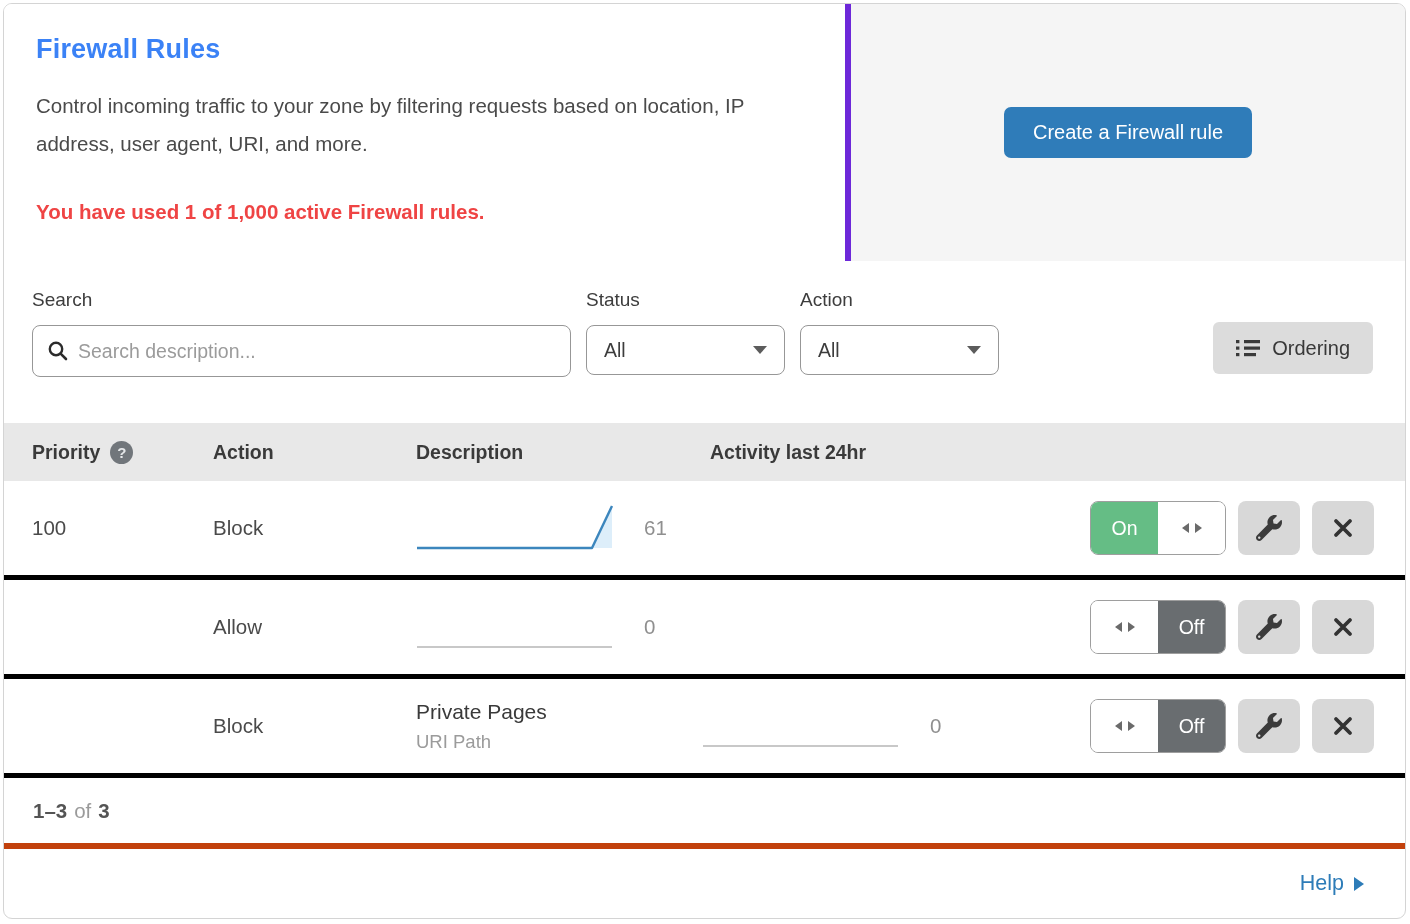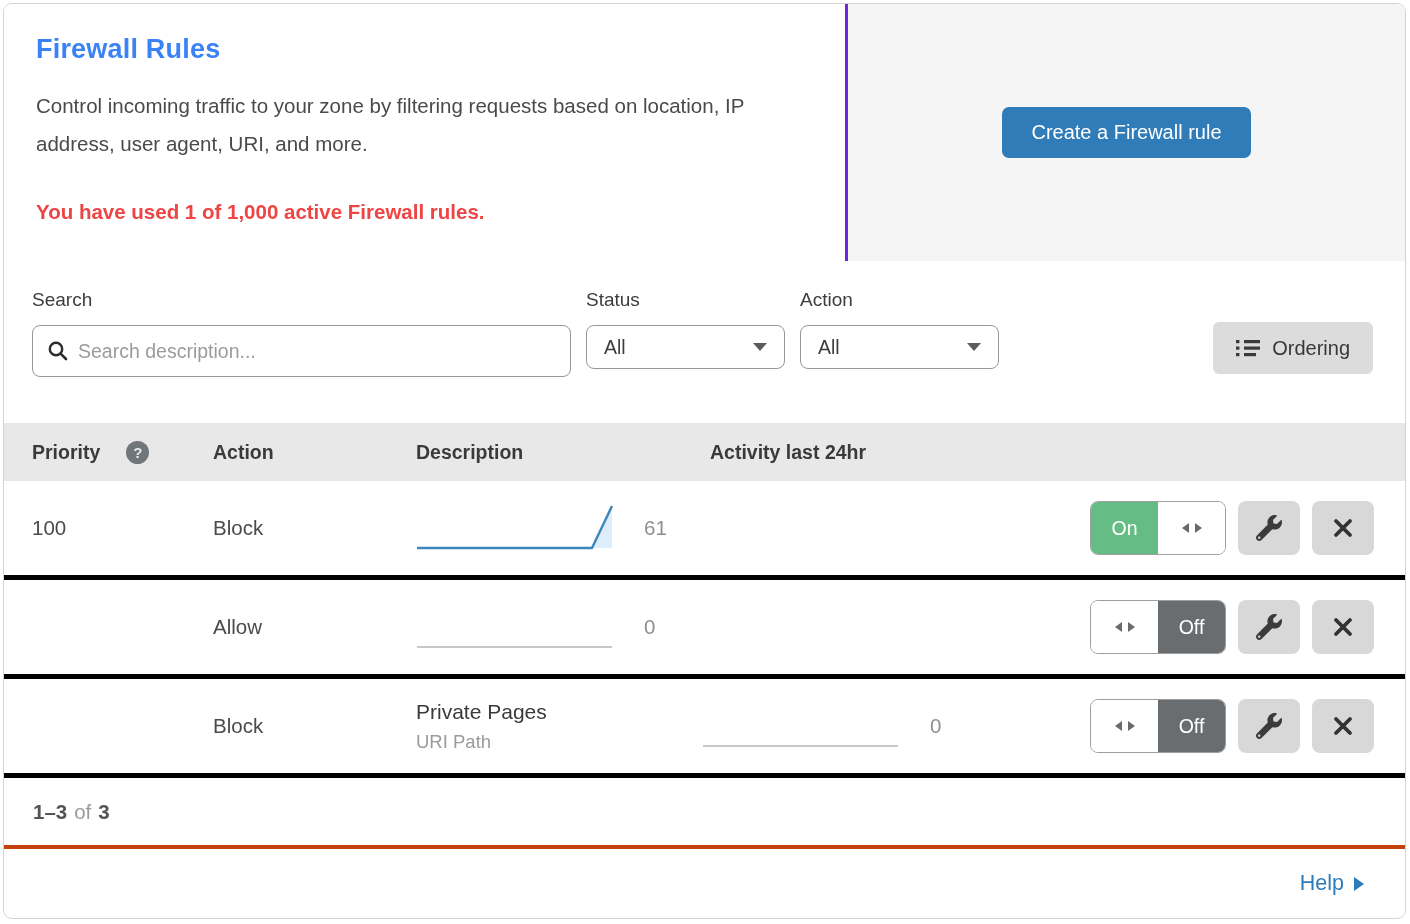--- a/index.html
+++ b/index.html
@@ -11,56 +11,56 @@
     background: #fff; border: 1px solid #d4d4d4; border-radius: 9px;
     overflow: hidden; display: flex; flex-direction: column;
   }
 
   
   .header { display: flex; height: 257px; flex: 0 0 auto; }
   .header-left { flex: 0 0 841px; padding: 30px 32px 0 32px; background: #fff; }
   .page-title { font-size: 27px; font-weight: 700; color: #3b82f6; letter-spacing: .2px; }
   .page-desc { margin-top: 22px; font-size: 20.5px; line-height: 38px; color: #4a4a4a; max-width: 772px; }
   .page-usage { margin-top: 37px; font-size: 20.5px; font-weight: 700; color: #ef4444; }
-  .header-right { flex: 1; background: #f5f5f5; border-left: 3px solid #6d28d9;
+  .header-right { flex: 1; background: #f5f5f5; border-left: 6px solid #6d28d9;
     display: flex; align-items: center; justify-content: center; }
   .create-btn {
     background: #2f7cb9; color: #fff; border: none; border-radius: 7px;
     font-family: "Liberation Sans", sans-serif;
     font-size: 20px; padding: 14px 29px; cursor: pointer;
   }
 
   
   .filters { height: 162px; border-bottom: 0; padding: 28px 32px 0 28px;
     display: flex; align-items: flex-start; }
   .filter { display: flex; flex-direction: column; }
   .filter-label { font-size: 19px; color: #3d3d3d; margin-bottom: 14px; }
   .search-filter { width: 539px; }
   .search-box { height: 52px; border: 1px solid #979797; border-radius: 8px;
     display: flex; align-items: center; padding: 16px 14px; background: #fff; }
   .search-box svg { flex: 0 0 auto; margin-right: 9px; }
   .search-input { border: none; outline: none; flex: 1; font-size: 19.5px;
     font-family: "Liberation Sans", sans-serif; color: #3d3d3d; background: transparent; }
   .search-input::placeholder { color: #9b9b9b; }
   .sel-filter { margin-left: 15px; width: 199px; }
-  .select { height: 44px; border: 1px solid #979797; border-radius: 8px; background: #fff;
+  .select { height: 50px; border: 1px solid #979797; border-radius: 8px; background: #fff;
     display: flex; align-items: center; justify-content: space-between;
     padding: 12px 17px; font-size: 19.5px; color: #3d3d3d; cursor: pointer; }
   .sel-arrow { width: 0; height: 0; border-left: 7px solid transparent;
     border-right: 7px solid transparent; border-top: 8px solid #5c5c5c; }
   .filters-spacer { flex: 1; }
   .ordering-btn { margin-top: 33px; height: 52px; background: #dcdcdc; border: none;
     border-radius: 6px; display: flex; align-items: center; gap: 12px;
     padding: 0 23px; font-size: 20px; color: #383838; cursor: pointer;
     font-family: "Liberation Sans", sans-serif; }
 
   
   .thead { height: 58px; background: #e8e8e8; display: flex; align-items: center;
     font-size: 19.5px; font-weight: 700; color: #3a3a3a; flex: 0 0 auto; }
-  .c-priority { width: 180px; padding-left: 28px; display: flex; align-items: center; gap: 26px; }
+  .c-priority { width: 180px; padding-left: 28px; display: flex; align-items: center; gap: 10px; }
   .c-action   { width: 204px; padding-left: 29px; }
   .c-desc     { width: 286px; padding-left: 28px; }
   .c-activity { padding-left: 36px; }
   .q-badge { width: 23px; height: 23px; border-radius: 50%; background: #71767b;
     color: #e6e8ea; font-size: 15px; font-weight: 700; display: inline-flex;
     align-items: center; justify-content: center; cursor: pointer; }
 
   .row { height: 99px; display: flex; align-items: center;
     border-bottom: 5px solid #000000; flex: 0 0 auto; }
   .cell-priority { width: 180px; padding-left: 28px; font-size: 20.5px; color: #4a4a4a; }
@@ -85,21 +85,21 @@
     border-bottom: 5.5px solid transparent; border-right: 7.5px solid #6a6a6a; }
   .tri-r { width: 0; height: 0; border-top: 5.5px solid transparent;
     border-bottom: 5.5px solid transparent; border-left: 7.5px solid #6a6a6a; }
 
   .icon-btn { width: 62px; height: 54px; background: #d8d8d8; border: none;
     border-radius: 8px; display: flex; align-items: center; justify-content: center;
     cursor: pointer; }
 
   
   .pagination { height: 71px; display: flex; align-items: center; padding-left: 29px;
-    border-bottom: 4px solid #c2410c; font-size: 20.5px; flex: 0 0 auto; }
+    border-bottom: 6px solid #c2410c; font-size: 20.5px; flex: 0 0 auto; }
   .pg-strong { font-weight: 700; color: #545454; }
   .pg-of { color: #9a9a9a; margin: 0 7px; }
   .help-row { flex: 1; display: flex; align-items: center; justify-content: flex-end;
     padding-right: 41px; }
   .help-link { display: flex; align-items: center; gap: 10px; color: #2d7cb8;
     font-size: 21.5px; cursor: pointer; text-decoration: none; }
   .help-tri { width: 0; height: 0; border-top: 7px solid transparent;
     border-bottom: 7px solid transparent; border-left: 10px solid #2d7cb8; }
 </style>
 </head>

